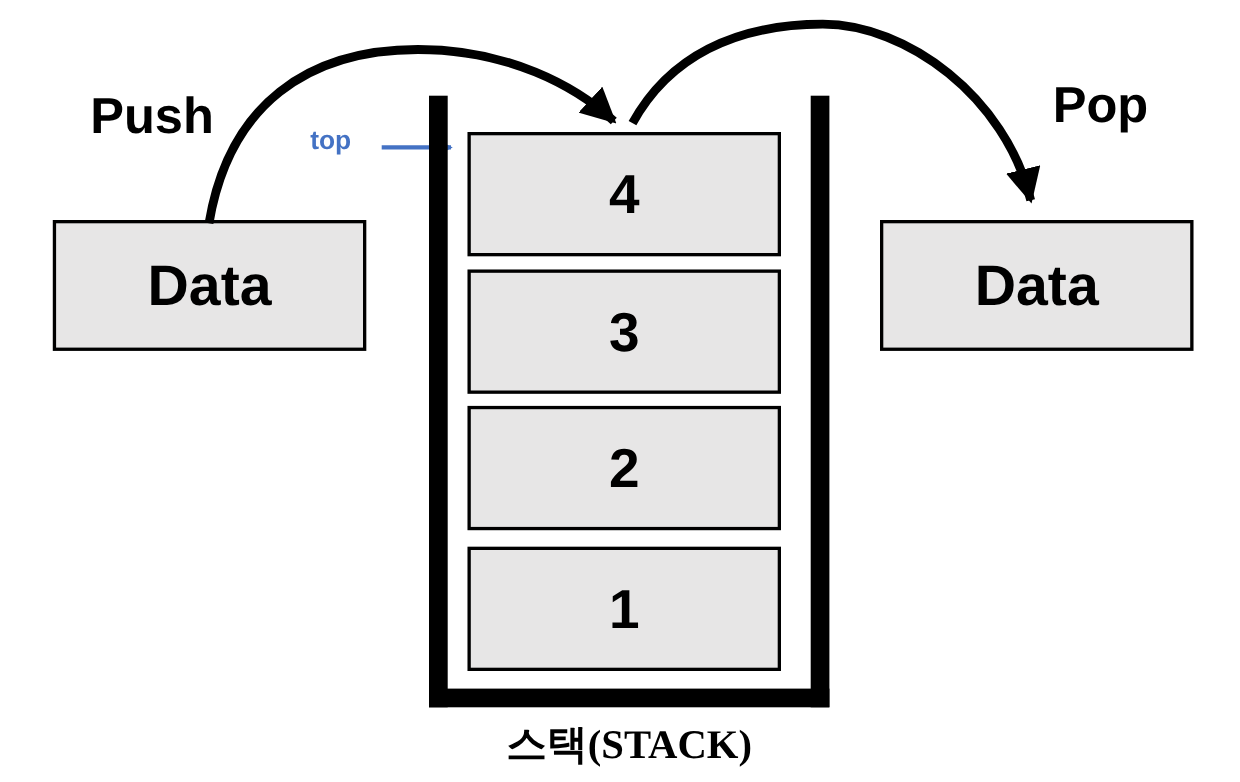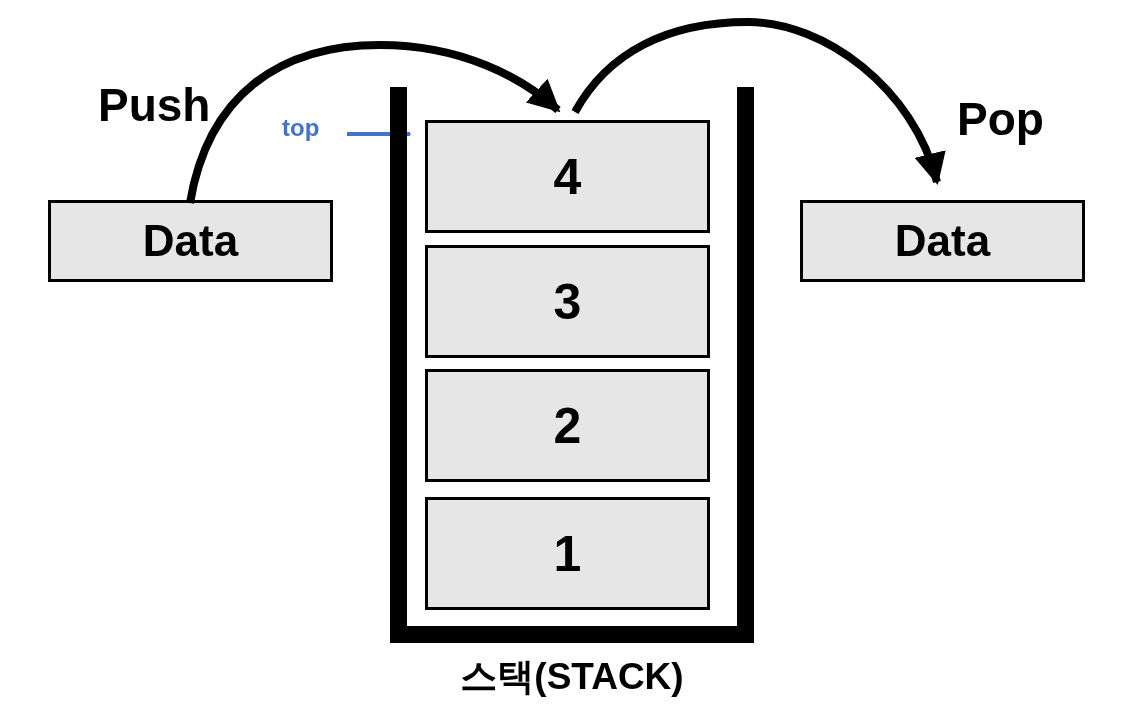--- a/index.html
+++ b/index.html
@@ -31,40 +31,40 @@
   .mk-blue { fill: var(--pointer-blue); }
 
   .big-label {
     position: absolute;
     font-weight: bold;
     font-size: 46px;
     color: var(--outline);
     z-index: 4;
     white-space: nowrap;
   }
-  .push-label { left: 82: ; left: 82px; top: 78px; margin-left: 16px; }
-  .pop-label  { left: 957px; top: 92px; }
+  .push-label { left: 82: ; left: 82px; top: 78px; }
+  .pop-label  { left: 957px; top: 68px; }
 
   .top-label {
     position: absolute;
     left: 282px; top: 114px;
     font-weight: bold;
     font-size: 24px;
     color: var(--pointer-blue);
     z-index: 4;
     white-space: nowrap;
   }
 
   .data-box {
     position: absolute;
-    width: 285px; height: 82px;
+    width: 285px; height: 119px;
     background: var(--box-fill);
     border: 3px solid var(--outline);
     display: flex; align-items: center; justify-content: center;
-    font-weight: bold; font-size: 44px; color: var(--outline);
+    font-weight: bold; font-size: 52px; color: var(--outline);
     z-index: 1;
   }
   .data-box.left  { left: 48px;  top: 200px; }
   .data-box.right { left: 800px; top: 200px; }
 
   .wall {
     position: absolute;
     background: var(--outline);
     z-index: 3;
   }
@@ -87,20 +87,21 @@
   .item-2 { top: 369px; }
   .item-3 { top: 497px; }
 
   .caption {
     position: absolute;
     left: 370px; top: 652px; width: 404px;
     text-align: center;
     font-weight: bold; font-size: 37px; color: var(--outline);
     z-index: 4;
     white-space: nowrap;
+    font-family: Liberation Serif, serif;
   }
 </style>
 </head>
 <body>
 
 <div class="canvas">
 
   <svg class="arrows" viewBox="0 0 1127 711" xmlns="http://www.w3.org/2000/svg">
     <defs>
       <marker id="ah-black" viewBox="0 0 10 10" refX="9" refY="5" markerWidth="4" markerHeight="4" orient="auto">

